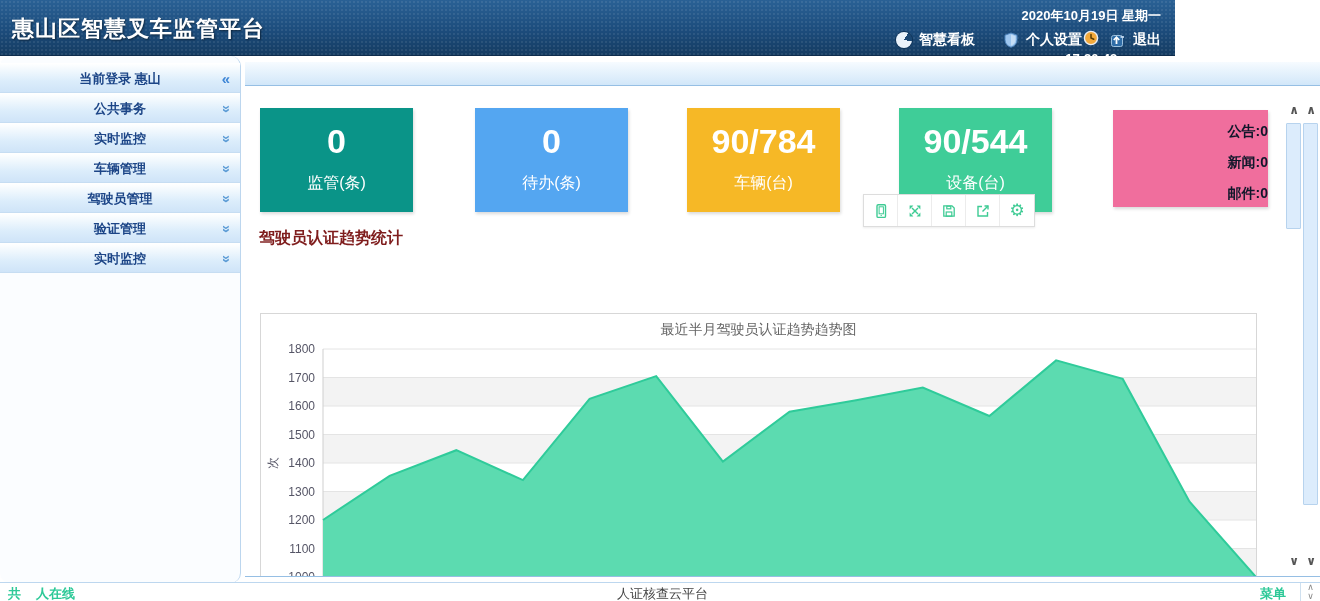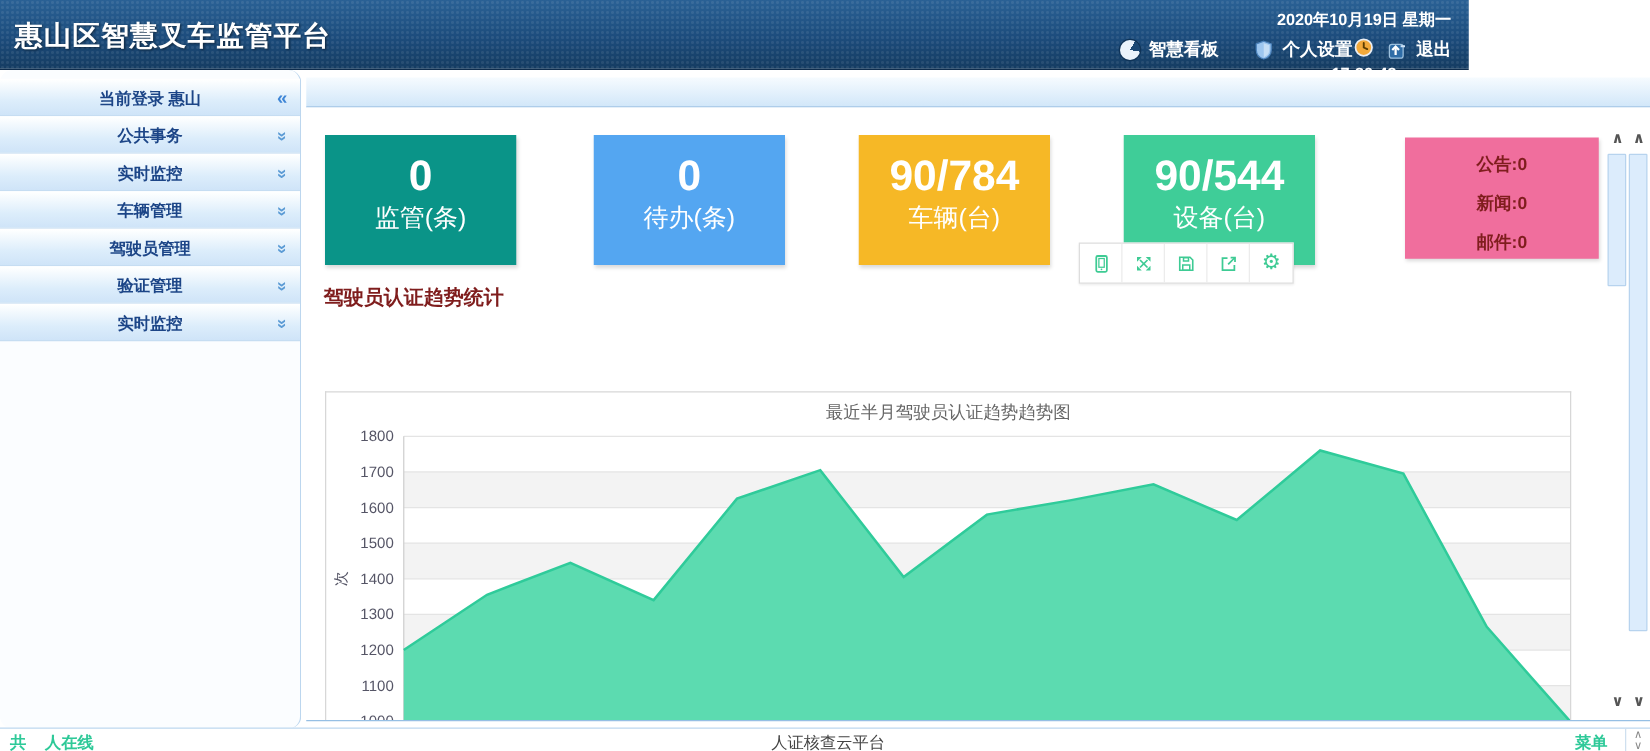--- a/index.html
+++ b/index.html
@@ -32,23 +32,23 @@
   .tabbar { position:absolute; left:245px; top:62px; width:1075px; height:24px;
     background:linear-gradient(#f6fbff,#d2e7f9); border-bottom:1px solid #96bfe4; }
   .tab-active { position:absolute; left:8px; top:0; width:48px; height:24px; background:#fff;
     border:1px solid #96bfe4; border-bottom:1px solid #fff; border-radius:4px 4px 0 0;
     text-align:center; line-height:22px; font-size:13px; font-weight:bold; color:#1c4587; cursor:pointer;margin-top:36px; }
 
   
   .content { position:absolute; left:245px; top:86px; width:1075px; height:491px; background:#fff; overflow:hidden; border-bottom:1px solid #96bfe4; }
   .card { position:absolute; top:22px; width:153px; height:104px; color:#fff; text-align:center; box-shadow:1px 2px 3px rgba(0,0,0,.15); }
   .card .num { display:block; margin-top:14px; font-size:34px; font-weight:bold; }
-  .card .lbl { display:block; font-size:20px; }
+  .card .lbl { display:block; margin-top:12px; font-size:16px; }
   .card1{left:15px;} .card2{left:230px;} .card3{left:442px;} .card4{left:654px;}
-  .notice-card { position:absolute; left:868px; top:24px; width:155px; height:97px; color:#7f1d1d; text-align:center; padding-top:6px; box-shadow:1px 2px 3px rgba(0,0,0,.15);margin-left:11px; }
+  .notice-card { position:absolute; left:868px; top:24px; width:155px; height:97px; color:#0f172a; text-align:right; padding-top:6px; box-shadow:1px 2px 3px rgba(0,0,0,.15); }
   .notice-card .nline { display:block; font-size:14px; font-weight:bold; line-height:31px; }
 
   .toolbox { position:absolute; left:618px; top:108px; height:33px; display:flex; background:#fff; border:1px solid #ddd; box-shadow:0 1px 2px rgba(0,0,0,.08); z-index:6; }
   .tool { width:34px; height:31px; display:flex; align-items:center; justify-content:center; border-right:1px solid #ececec; color:#3ecb94; cursor:pointer; }
   .tool:last-child { border-right:none; }
   .gear-glyph { font-size:17px; line-height:17px; font-family:"DejaVu Sans",sans-serif; }
 
   .section-title { position:absolute; left:14px; top:142px; font-size:16px; font-weight:bold; color:#7f1d1d; }
 
   .chart-panel { position:absolute; left:15px; top:227px; width:997px; height:300px; border:1px solid #d7d7d7; border-bottom:none; background:#fff; }

